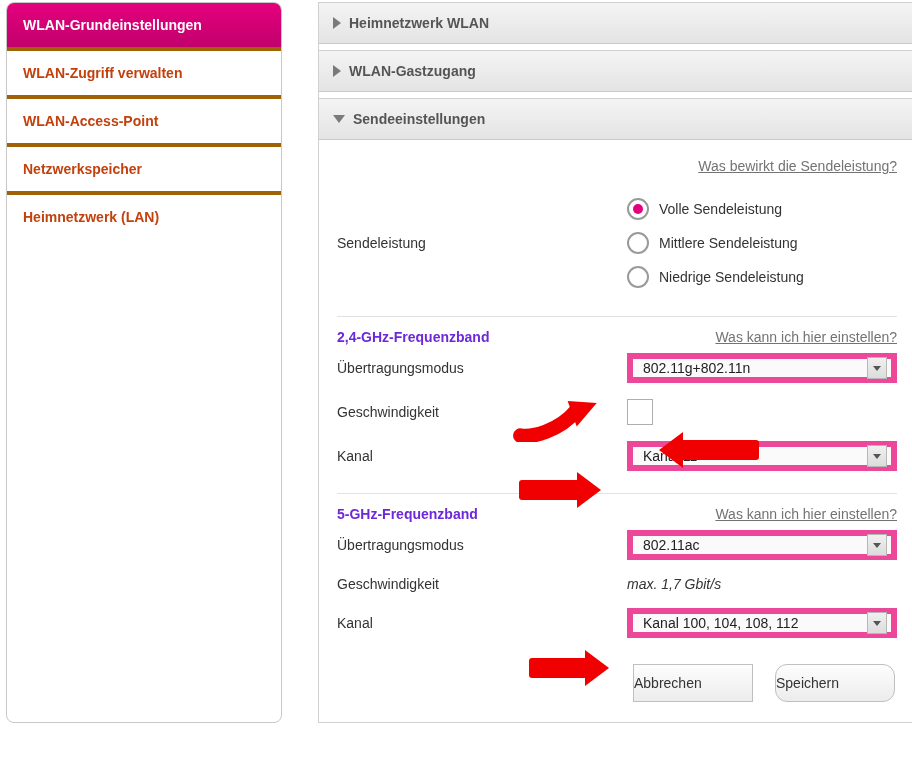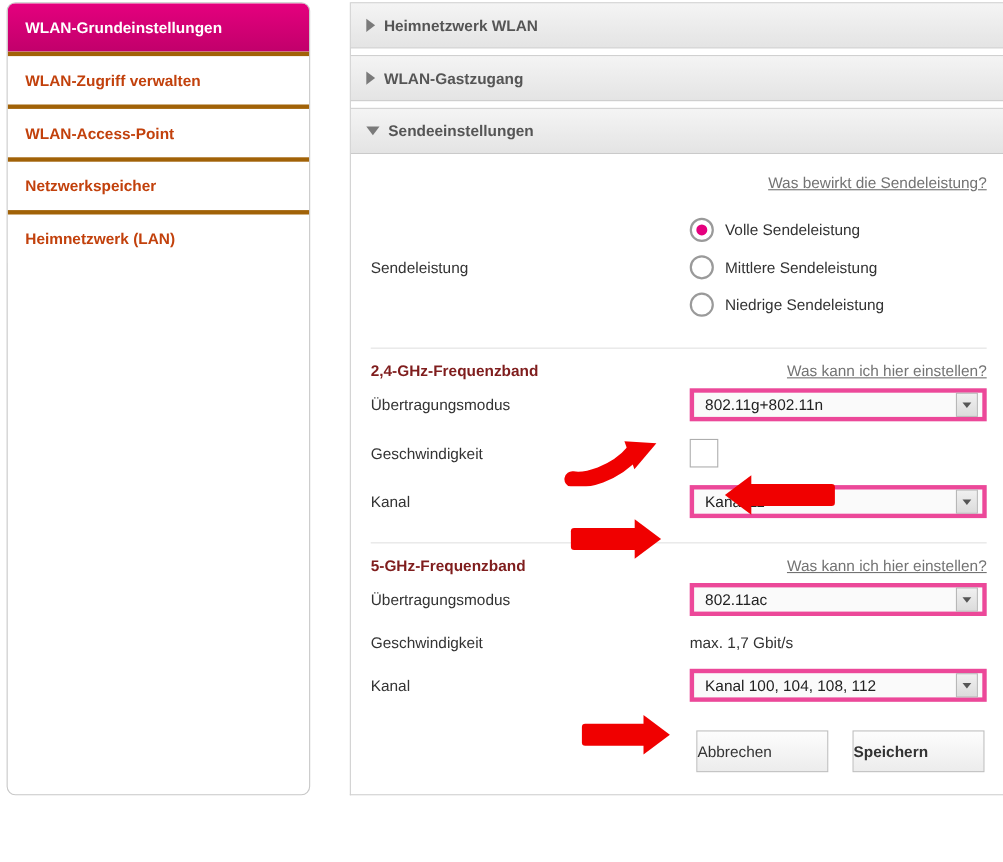--- a/index.html
+++ b/index.html
@@ -113,26 +113,26 @@
 
   hr.sep {
     border: none; border-top: 1px solid #e2e2e2;
     margin: 14px 0 8px 0;
   }
 
   .band-head {
     display: flex; justify-content: space-between; align-items: baseline;
     padding-top: 4px;
   }
-  .band-head .title { font-weight: bold; color: #7f1d1d; }
+  .band-head .title { font-weight: bold; color: #6d28d9; }
 
   
   .select {
     width: 270px; height: 30px;
-    border: 4px solid #ec4899;
+    border: 6px solid #ec4899;
     background: #fafafa;
     display: flex; align-items: center; justify-content: space-between;
     padding: 0 4px 0 10px;
     color: #222; cursor: pointer;
   }
   .select .dd {
     width: 20px; height: 22px;
     background: linear-gradient(#f0f0f0,#dcdcdc);
     border: 1px solid #b7b7b7;
     display: flex; align-items: center; justify-content: center;
@@ -140,33 +140,33 @@
   .select .dd::after {
     content: ""; border-left: 4px solid transparent; border-right: 4px solid transparent;
     border-top: 5px solid #555;
   }
   .checkbox {
     width: 26px; height: 26px;
     border: 1px solid #aeaeae; background: #fff;
     cursor: pointer;
   }
 
-  .static-val { color: #333; }
+  .static-val { color: #333; font-style: italic; }
 
   .footer {
     display: flex; justify-content: flex-end; gap: 22px;
     padding: 18px 20px 20px 20px;
   }
   .btn {
     min-width: 120px; height: 38px;
     border: 1px solid #bfbfbf; background: linear-gradient(#fdfdfd,#ececec);
     display: inline-flex; align-items: center; 
     color: #333; cursor: pointer;
   }
-  .btn.primary { font-weight: bold; }
+  .btn.primary { font-weight: normal; border-radius: 12px; }
 
   
   .annot {
     position: absolute; z-index: 50; pointer-events: none;
   }
   .red-arrow-right {
     position: relative; height: 20px; background: #f00000;
     border-radius: 3px;
   }
   .red-arrow-right::after {

